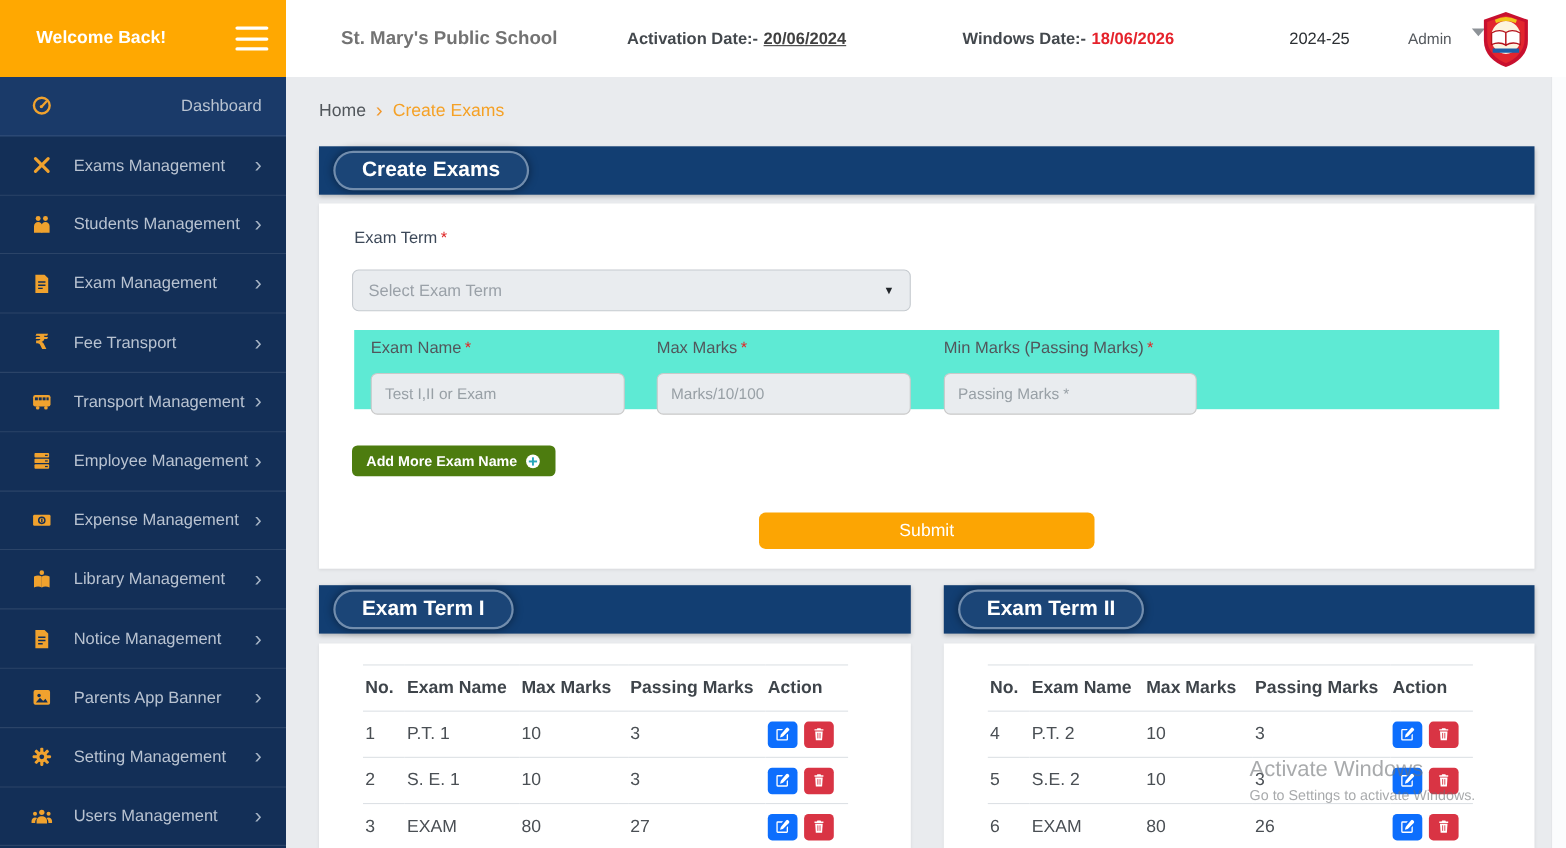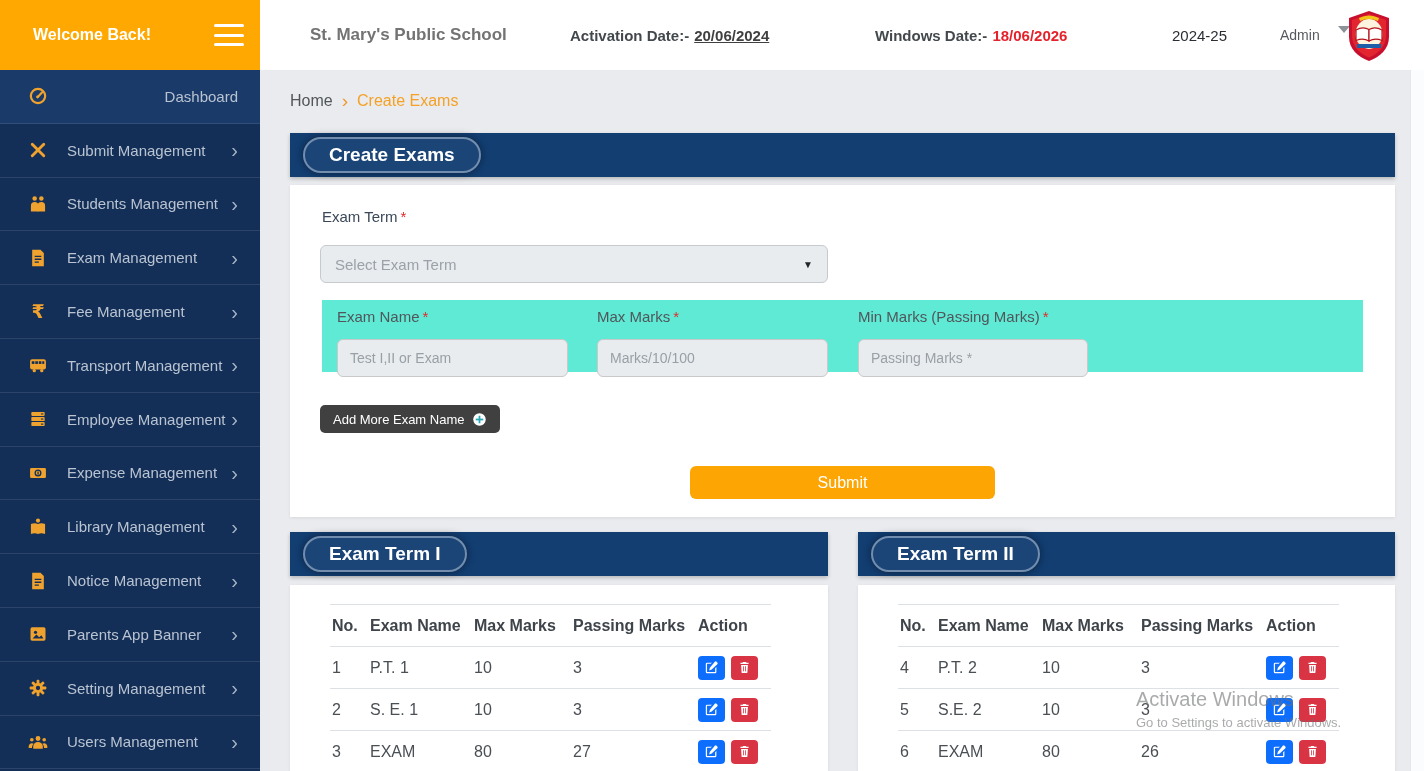--- a/index.html
+++ b/index.html
@@ -57,21 +57,21 @@
   .select-placeholder { color:#9aa1a8; font-size:15px; }
   .select-caret { margin-left:auto; font-size:10px; color:#212529; }
 
   .salmon { position:absolute; left:32px; top:115px; width:1041px; height:72px; background:#5eead4; }
   .sal-label { position:absolute; top:8px; font-size:15px; color:#51565b; }
   .sal-l1 { left:15px; } .sal-l2 { left:275px; } .sal-l3 { left:536px; }
   .sal-input { position:absolute; top:39px; height:38px; width:231px; background:#e9ecef; border:1px solid #c9c9c9; border-radius:6px; padding:0 12px; font-size:14px; color:#333; font-family:inherit; }
   .sal-input::placeholder { color:#98a0a6; opacity:1; }
   .sal-i1 { left:15px; } .sal-i2 { left:275px; } .sal-i3 { left:536px; width:230px; }
 
-  .add-more { position:absolute; left:30px; top:220px; height:28px; background:#404040; color:#ffffff; font-size:13px; font-weight:normal; border:none; border-radius:5px; padding:0 13px; display:flex; align-items:center; gap:7px; cursor:pointer; font-family:inherit; }
+  .add-more { position:absolute; left:30px; top:220px; height:28px; background:#4d7c0f; color:#ffffff; font-size:13px; font-weight:bold; border:none; border-radius:5px; padding:0 13px; display:flex; align-items:center; gap:7px; cursor:pointer; font-family:inherit; }
   .submit { position:absolute; left:400px; top:281px; width:305px; height:33px; background:#fca503; color:#ffffff; font-size:16px; border:none; border-radius:6px; cursor:pointer; font-family:inherit; }
 
   table.etable { border-collapse:collapse; margin:19px 0 0 40px; width:441px; table-layout:fixed; }
   .etable th, .etable td { text-align:left; font-size:16px; padding:0 0 0 2px; height:42px; border-bottom:1px solid #dde1e5; }
   .etable thead tr { border-top:1px solid #dde1e5; }
   .etable th { color:#3e444a; font-weight:bold; border-top:1px solid #dde1e5; }
   .etable td { color:#4a4f54; }
   .col-no { width:38px; } .col-name { width:104px; } .col-max { width:99px; } .col-pass { width:125px; } .col-act { width:75px; }
   .act-btn { display:inline-flex; align-items:center; justify-content:center; width:27px; height:24px; border:none; border-radius:4px; cursor:pointer; vertical-align:middle; }
   .btn-edit { background:#0d6efd; margin-right:6px; }
@@ -135,21 +135,21 @@
 
   <div class="side-item">
     <span class="side-icon">
       <svg viewBox="0 0 24 24" width="20" height="20">
           <g fill="#f0a22e">
             <rect x="10.3" y="0.5" width="3.4" height="23" rx="1.7" transform="rotate(45 12 12)"></rect>
             <rect x="10.3" y="0.5" width="3.4" height="23" rx="1.7" transform="rotate(-45 12 12)"></rect>
           </g>
         </svg>
     </span>
-    <span class="side-label">Submit Management</span>
+    <span class="side-label">Exams Management</span>
     <span class="side-chevron">›</span>
   </div>
 
   <div class="side-item">
     <span class="side-icon">
       <svg viewBox="0 0 24 24" width="20" height="20">
           <g fill="#f0a22e">
             <circle cx="8" cy="5.5" r="2.7"></circle>
             <path d="M3.5 21v-7a4.5 4.5 0 0 1 9 0v7z"></path>
             <circle cx="16" cy="5.5" r="2.7"></circle>
@@ -171,21 +171,21 @@
         </svg>
     </span>
     <span class="side-label">Exam Management</span>
     <span class="side-chevron">›</span>
   </div>
 
   <div class="side-item">
     <span class="side-icon">
         <span class="icon-txt">₹</span>
       </span>
-    <span class="side-label">Fee Management</span>
+    <span class="side-label">Fee Transport</span>
     <span class="side-chevron">›</span>
   </div>
 
   <div class="side-item">
     <span class="side-icon">
       <svg viewBox="0 0 24 24" width="20" height="20">
           <g fill="#f0a22e">
             <rect x="2.5" y="5" width="19" height="12.5" rx="2.5"></rect>
             <circle cx="7.5" cy="18.8" r="2"></circle>
             <circle cx="16.5" cy="18.8" r="2"></circle>

